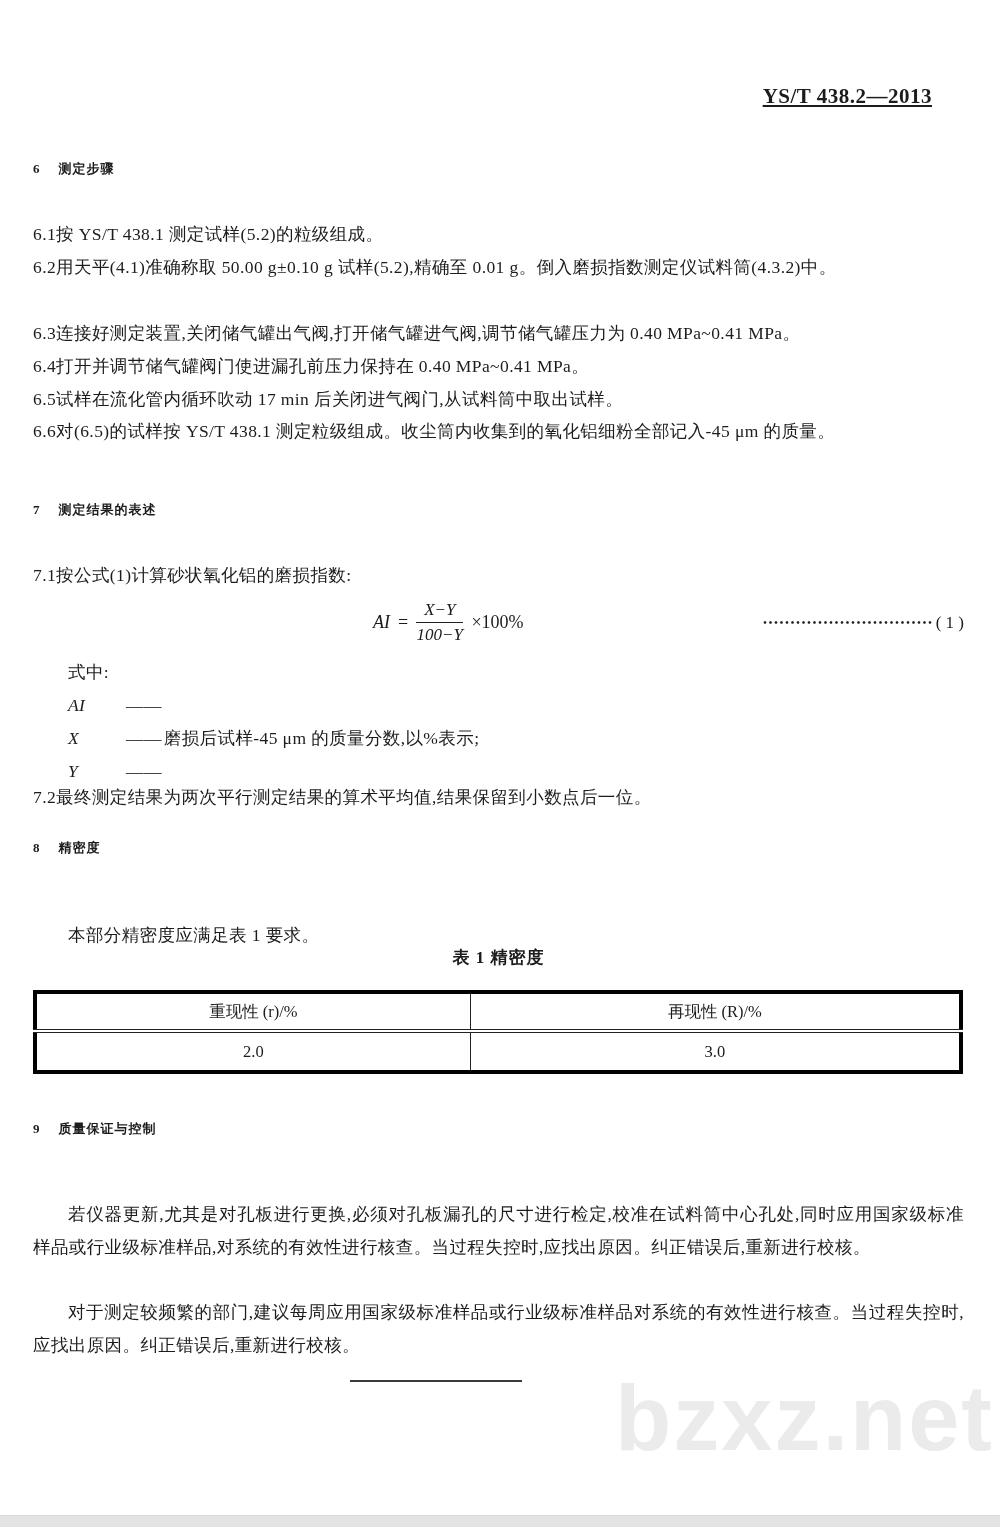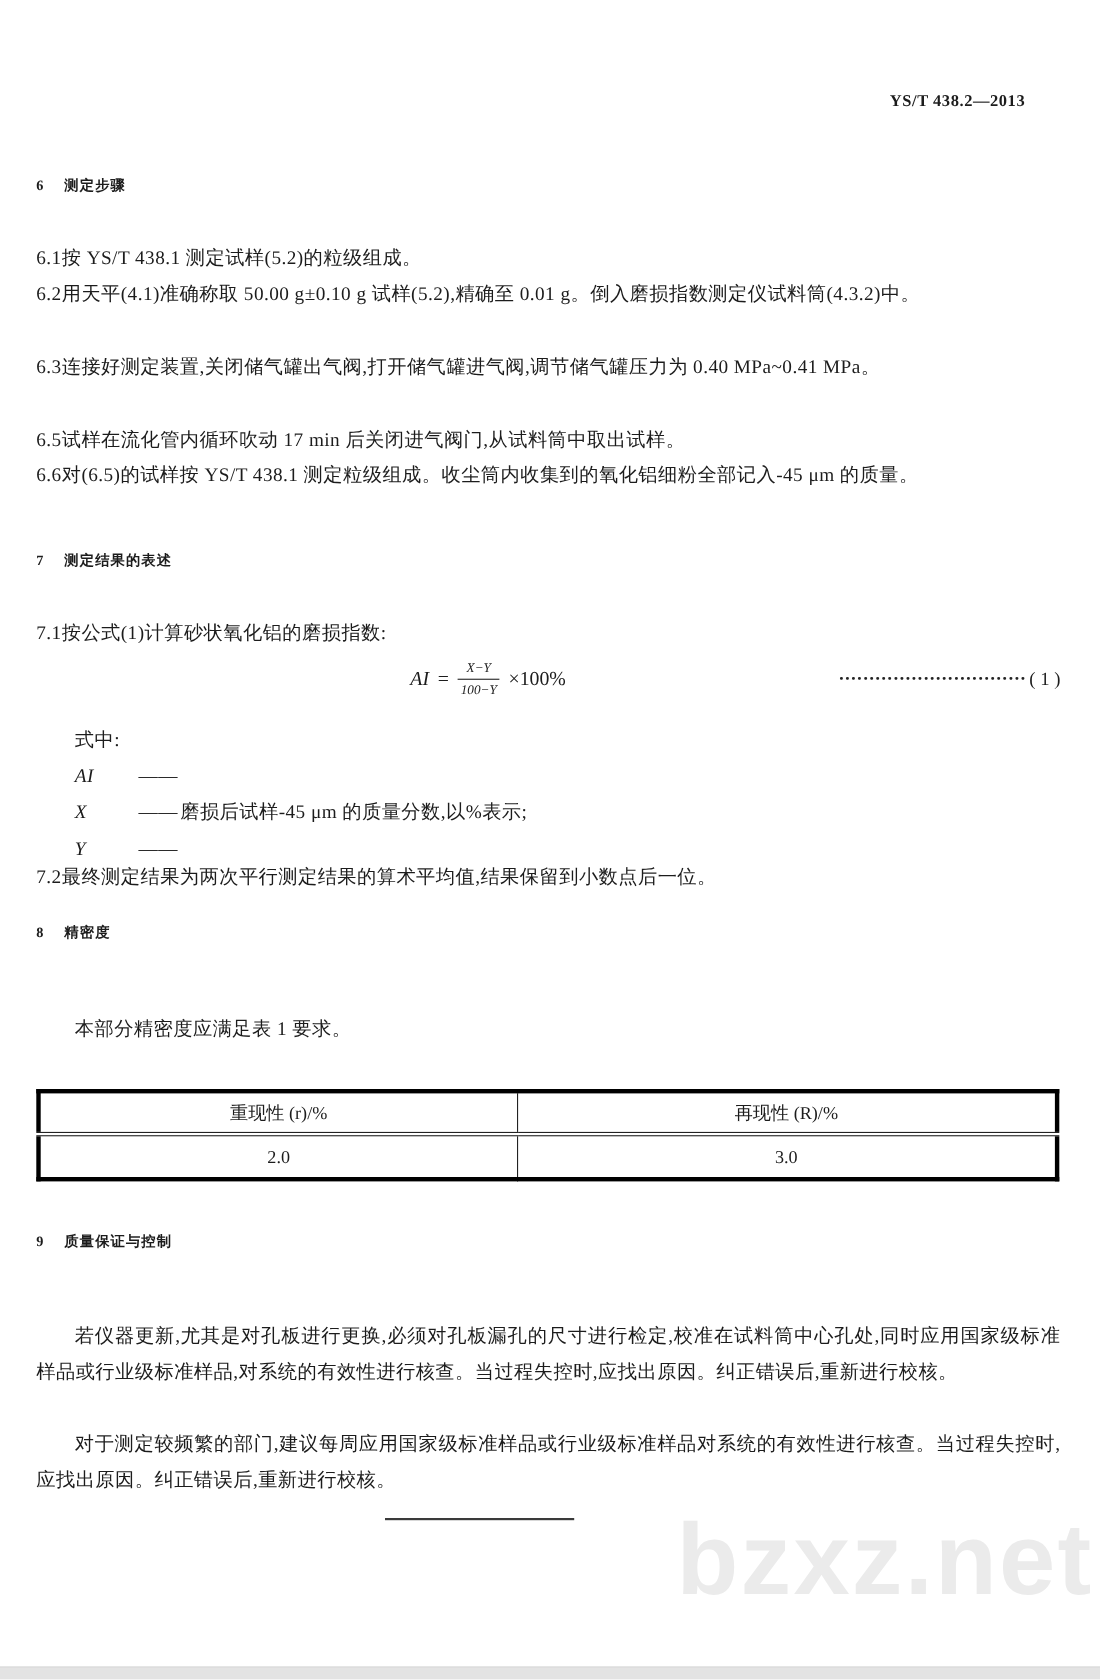--- a/index.html
+++ b/index.html
@@ -12,23 +12,24 @@
     background: #ffffff;
     font-family: "Liberation Serif", "DejaVu Serif", serif;
     color: #1c1c1c;
     overflow: hidden;
   }
   .abs { position: absolute; left: 33px; right: 36px; }
   .doc-number {
     position: absolute;
     top: 84px;
     right: 68px;
-    font-size: 15px;
+    font-size: 21px;
     font-weight: 700;
     letter-spacing: 0.5px;
+    text-decoration: underline;
   }
   .section-heading {
     font-size: 13px;
     font-weight: 700;
     letter-spacing: 1px;
   }
   .section-heading .sec-num { margin-right: 18px; font-weight: 700; }
   .body-text {
     font-size: 17.5px;
     line-height: 33px;
@@ -48,21 +49,21 @@
     display: inline-flex;
     align-items: center;
     gap: 8px;
     font-style: italic;
   }
   .frac {
     display: inline-flex;
     flex-direction: column;
     text-align: center;
     vertical-align: middle;
-    font-size: 12px;
+    font-size: 17px;
   }
   .frac .num { border-bottom: 1.6px solid #222; padding: 0 8px 2px 8px; }
   .frac .den { padding-top: 2px; }
   .mult { font-style: normal; }
   .leader {
     margin-left: auto;
     font-size: 10px;
     font-weight: 700;
     letter-spacing: 2px;
     color: #222;
@@ -138,20 +139,23 @@
     <span class="sec-num">6</span><span>测定步骤</span>
   </div>
   <div class="abs body-text" style="top:218px">
     <span class="clause-num">6.1</span><span>按 YS/T 438.1 测定试样(5.2)的粒级组成。</span>
   </div>
   <div class="abs body-text" style="top:251px">
     <span class="clause-num">6.2</span><span>用天平(4.1)准确称取 50.00 g±0.10 g 试样(5.2),精确至 0.01 g。倒入磨损指数测定仪试料筒(4.3.2)中。</span>
   </div>
   <div class="abs body-text" style="top:317px">
     <span class="clause-num">6.3</span><span>连接好测定装置,关闭储气罐出气阀,打开储气罐进气阀,调节储气罐压力为 0.40 MPa~0.41 MPa。</span>
+  </div>
+  <div class="abs body-text" style="top:350px">
+    <span class="clause-num">6.4</span><span>打开并调节储气罐阀门使进漏孔前压力保持在 0.40 MPa~0.41 MPa。</span>
   </div>
   <div class="abs body-text" style="top:383px">
     <span class="clause-num">6.5</span><span>试样在流化管内循环吹动 17 min 后关闭进气阀门,从试料筒中取出试样。</span>
   </div>
   <div class="abs body-text" style="top:415px">
     <span class="clause-num">6.6</span><span>对(6.5)的试样按 YS/T 438.1 测定粒级组成。收尘筒内收集到的氧化铝细粉全部记入-45 μm 的质量。</span>
   </div>
 
   <div class="abs section-heading" style="top:501px">
     <span class="sec-num">7</span><span>测定结果的表述</span>
@@ -189,20 +193,21 @@
     <span class="def-dash">——</span>
   </div>
   <div class="abs body-text" style="top:781px">
     <span class="clause-num">7.2</span><span>最终测定结果为两次平行测定结果的算术平均值,结果保留到小数点后一位。</span>
   </div>
 
   <div class="abs section-heading" style="top:839px">
     <span class="sec-num">8</span><span>精密度</span>
   </div>
   <div class="abs body-text indent-first" style="top:899px">本部分精密度应满足表 1 要求。</div>
+  <div class="abs table-caption" style="top:946px">表 1  精密度</div>
 
   <table class="precision abs" style="top:990px">
     <thead>
       <tr>
         <th>重现性 (r)/%</th>
         <th>再现性 (R)/%</th>
       </tr>
     </thead>
     <tbody>
       <tr>

